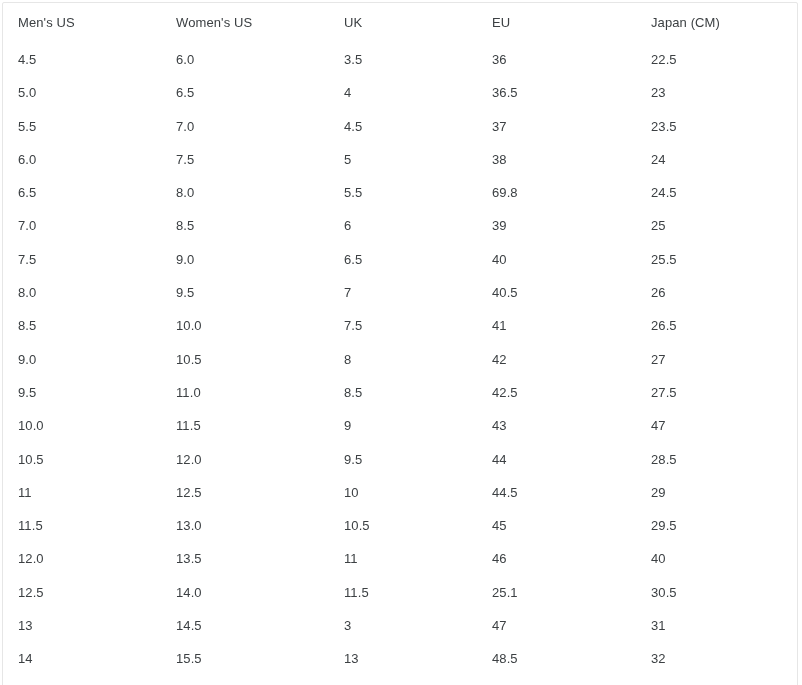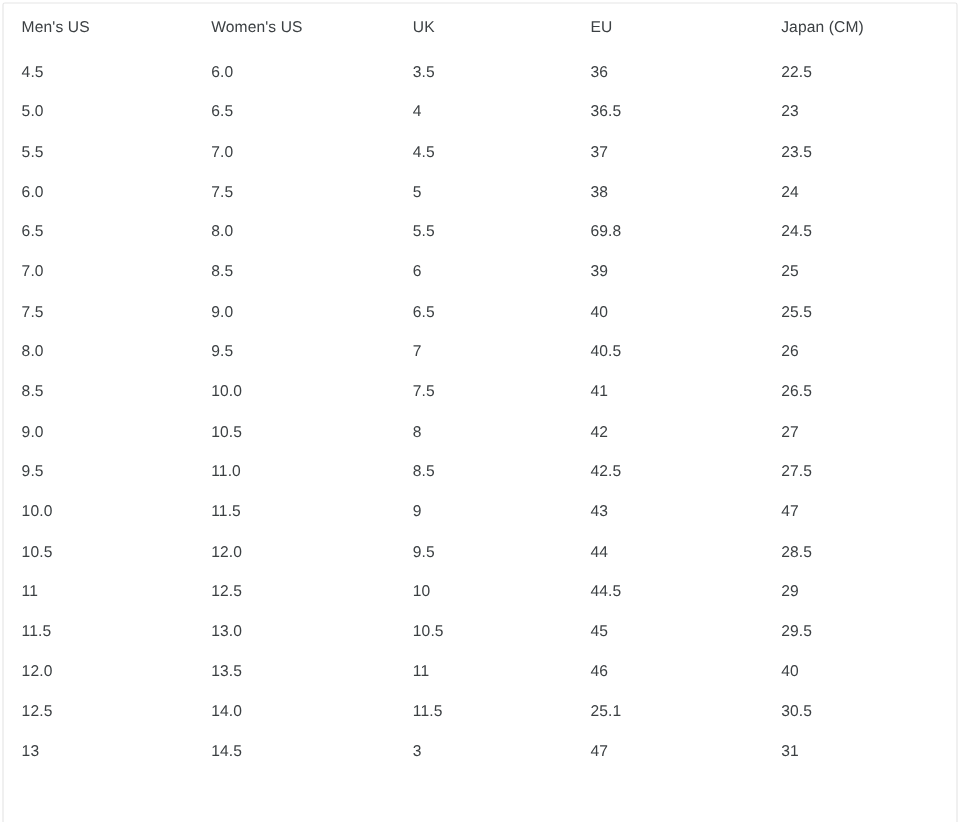--- a/index.html
+++ b/index.html
@@ -211,15 +211,22 @@
           <td>25.1</td>
           <td>30.5</td>
         </tr>
         <tr>
           <td>13</td>
           <td>14.5</td>
           <td>3</td>
           <td>47</td>
           <td>31</td>
         </tr>
+        <tr>
+          <td>14</td>
+          <td>15.5</td>
+          <td>13</td>
+          <td>48.5</td>
+          <td>32</td>
+        </tr>
       </tbody>
   </table>
 </div>
 
 </body></html>

